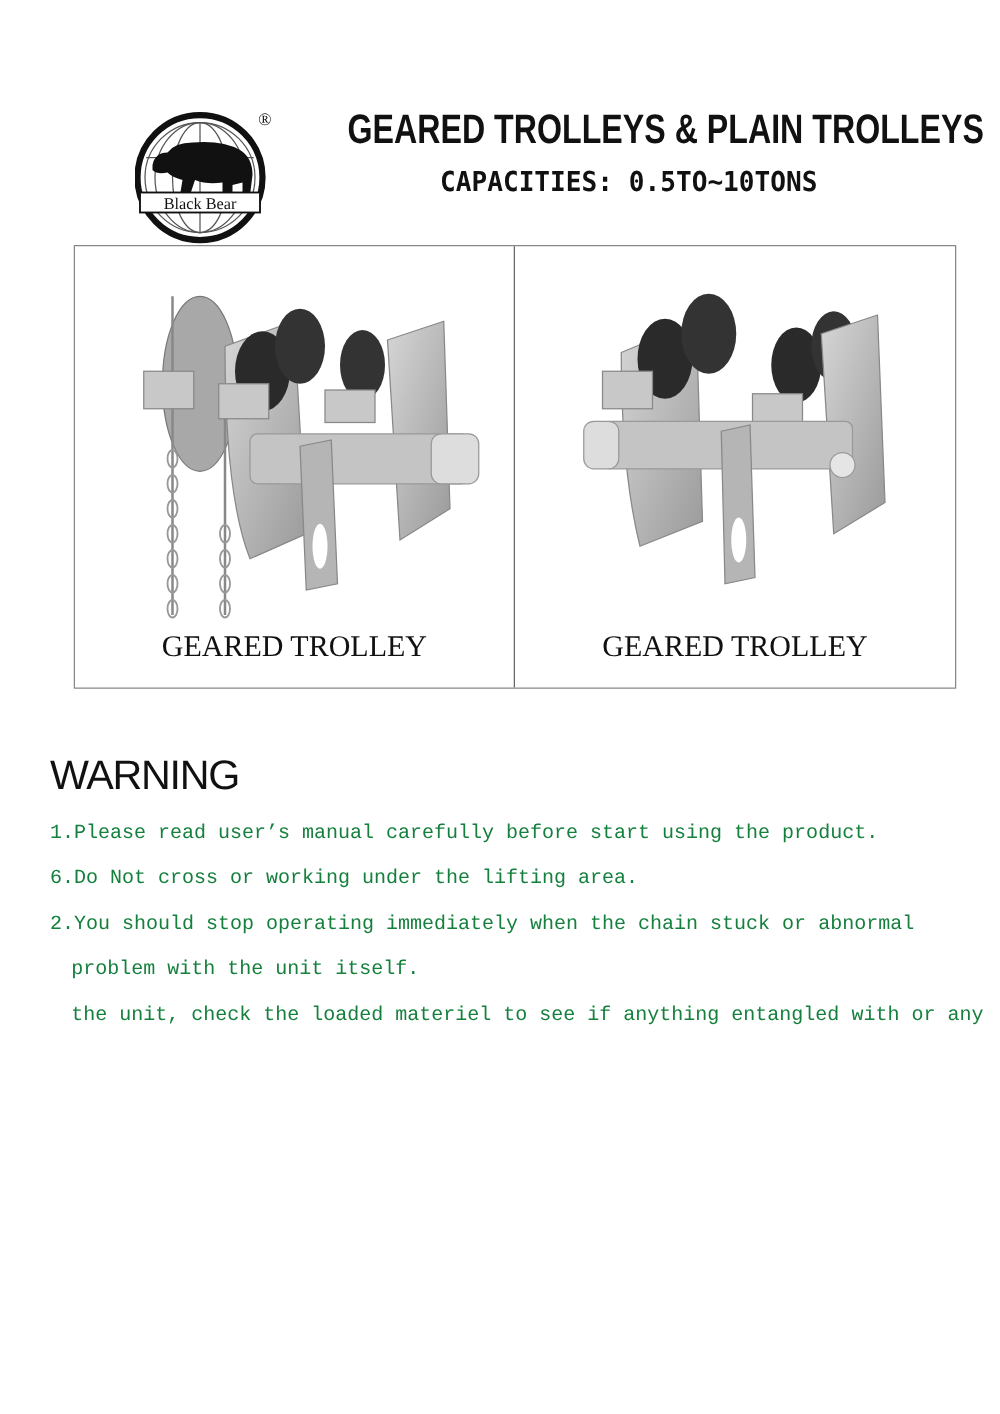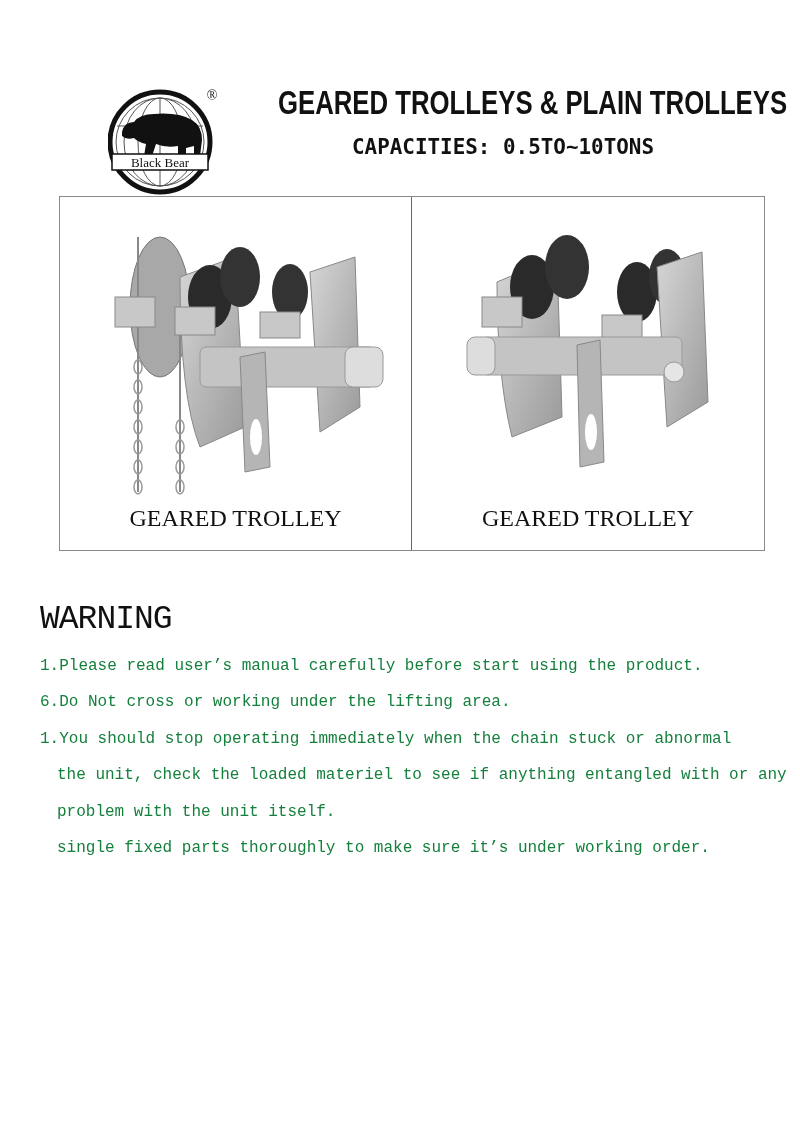--- a/index.html
+++ b/index.html
@@ -6,21 +6,21 @@
   body { width: 800px; height: 1131px; position: relative; overflow: hidden; color: #111; }
   .logo { position: absolute; left: 108px; top: 86px; width: 112px; height: 110px; }
   .title { position: absolute; left: 278px; top: 84px; font-family: "Liberation Sans", sans-serif; font-size: 33px; font-weight: bold; letter-spacing: 0px; transform: scaleX(0.78); transform-origin: left top; white-space: nowrap; color: #111; }
   .subtitle { position: absolute; left: 352px; top: 134px; font-family: "DejaVu Sans Mono", monospace; font-size: 22px; font-weight: bold; white-space: nowrap; color: #111; transform: scaleX(0.95); transform-origin: left top; }
   .product-box { position: absolute; left: 59px; top: 196px; width: 706px; height: 355px; border: 1px solid #888; box-sizing: border-box; display: flex; }
   .panel { position: relative; height: 100%; box-sizing: border-box; }
   .panel.left { width: 352px; border-right: 1px solid #666; }
   .panel.right { flex: 1; }
   .panel svg { position: absolute; left: 0; top: 0; }
   .caption { position: absolute; left: 0; right: 0; top: 308px; text-align: center; font-family: "Liberation Serif", serif; font-size: 24px; color: #111; }
-  .warning-title { position: absolute; left: 40px; top: 601px; font-family: Liberation Mono, monospace; font-size: 33px; color: #111; letter-spacing: -1px; }
+  .warning-title { position: absolute; left: 40px; top: 601px; font-family: Liberation Sans, sans-serif; font-size: 33px; color: #111; letter-spacing: -1px; }
   .warnings { position: absolute; left: 40px; top: 648px; width: 740px; font-family: Liberation Mono, monospace; font-size: 16px; line-height: 36.4px; color: #15803d; }
   .warn-item { position: relative; }
   .warn-line { display: block; white-space: nowrap; }
   .warn-line.cont { padding-left: 17px; }
 </style>
 </head>
 <body>
 
 <div class="logo">
   <svg width="112" height="110" viewBox="0 0 112 110">
@@ -120,20 +120,19 @@
 <div class="warning-title">WARNING</div>
 
 <div class="warnings">
   <div class="warn-item">
     <span class="warn-line">1.Please read user’s manual carefully before start using the product.</span>
   </div>
   <div class="warn-item">
     <span class="warn-line">6.Do Not cross or working under the lifting area.</span>
   </div>
   <div class="warn-item">
-    <span class="warn-line">1.You should stop operating immediately when the chain stuck or abnormal</span>
+    <span class="warn-line">2.You should stop operating immediately when the chain stuck or abnormal</span>
+    <span class="warn-line cont">problem with the unit itself.</span>
     <span class="warn-line cont">the unit, check the loaded materiel to see if anything entangled with or any</span>
-    <span class="warn-line cont">problem with the unit itself.</span>
   </div>
   <div class="warn-item">
-    <span class="warn-line cont">single fixed parts thoroughly to make sure it’s under working order.</span>
   </div>
 </div>
 
 </body></html>

